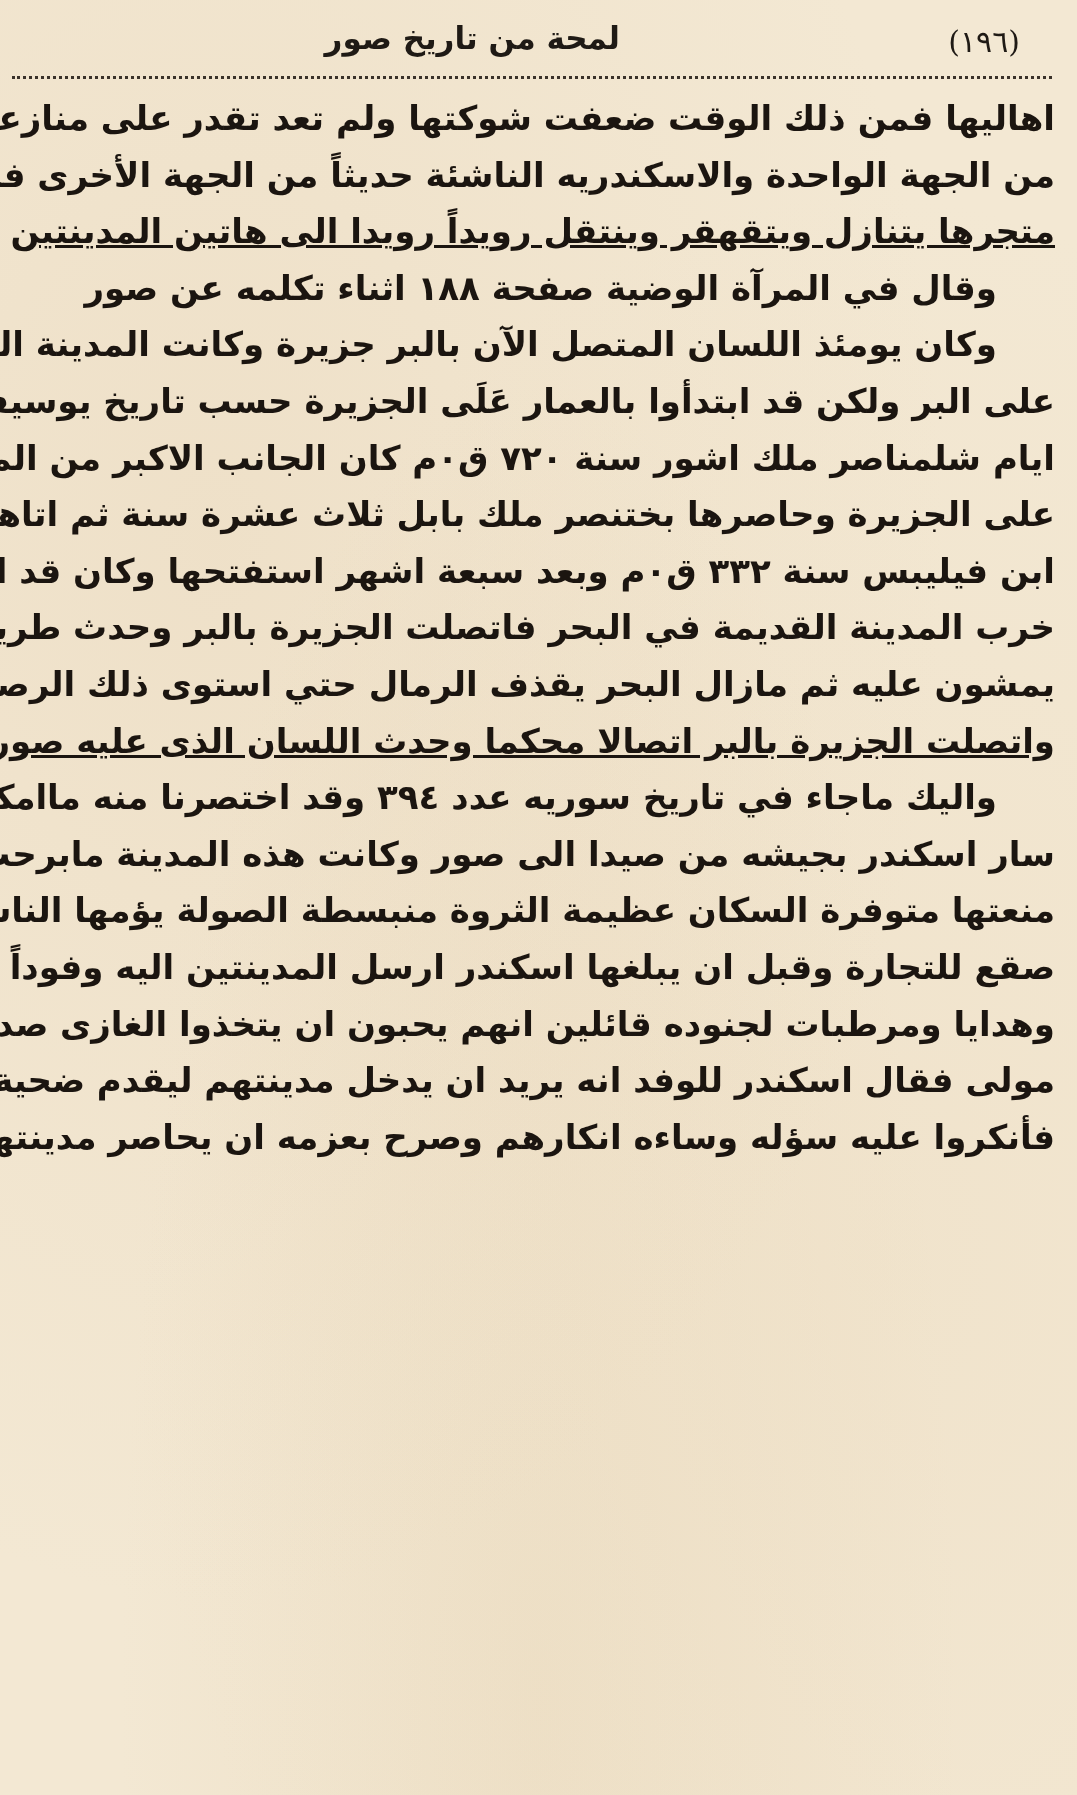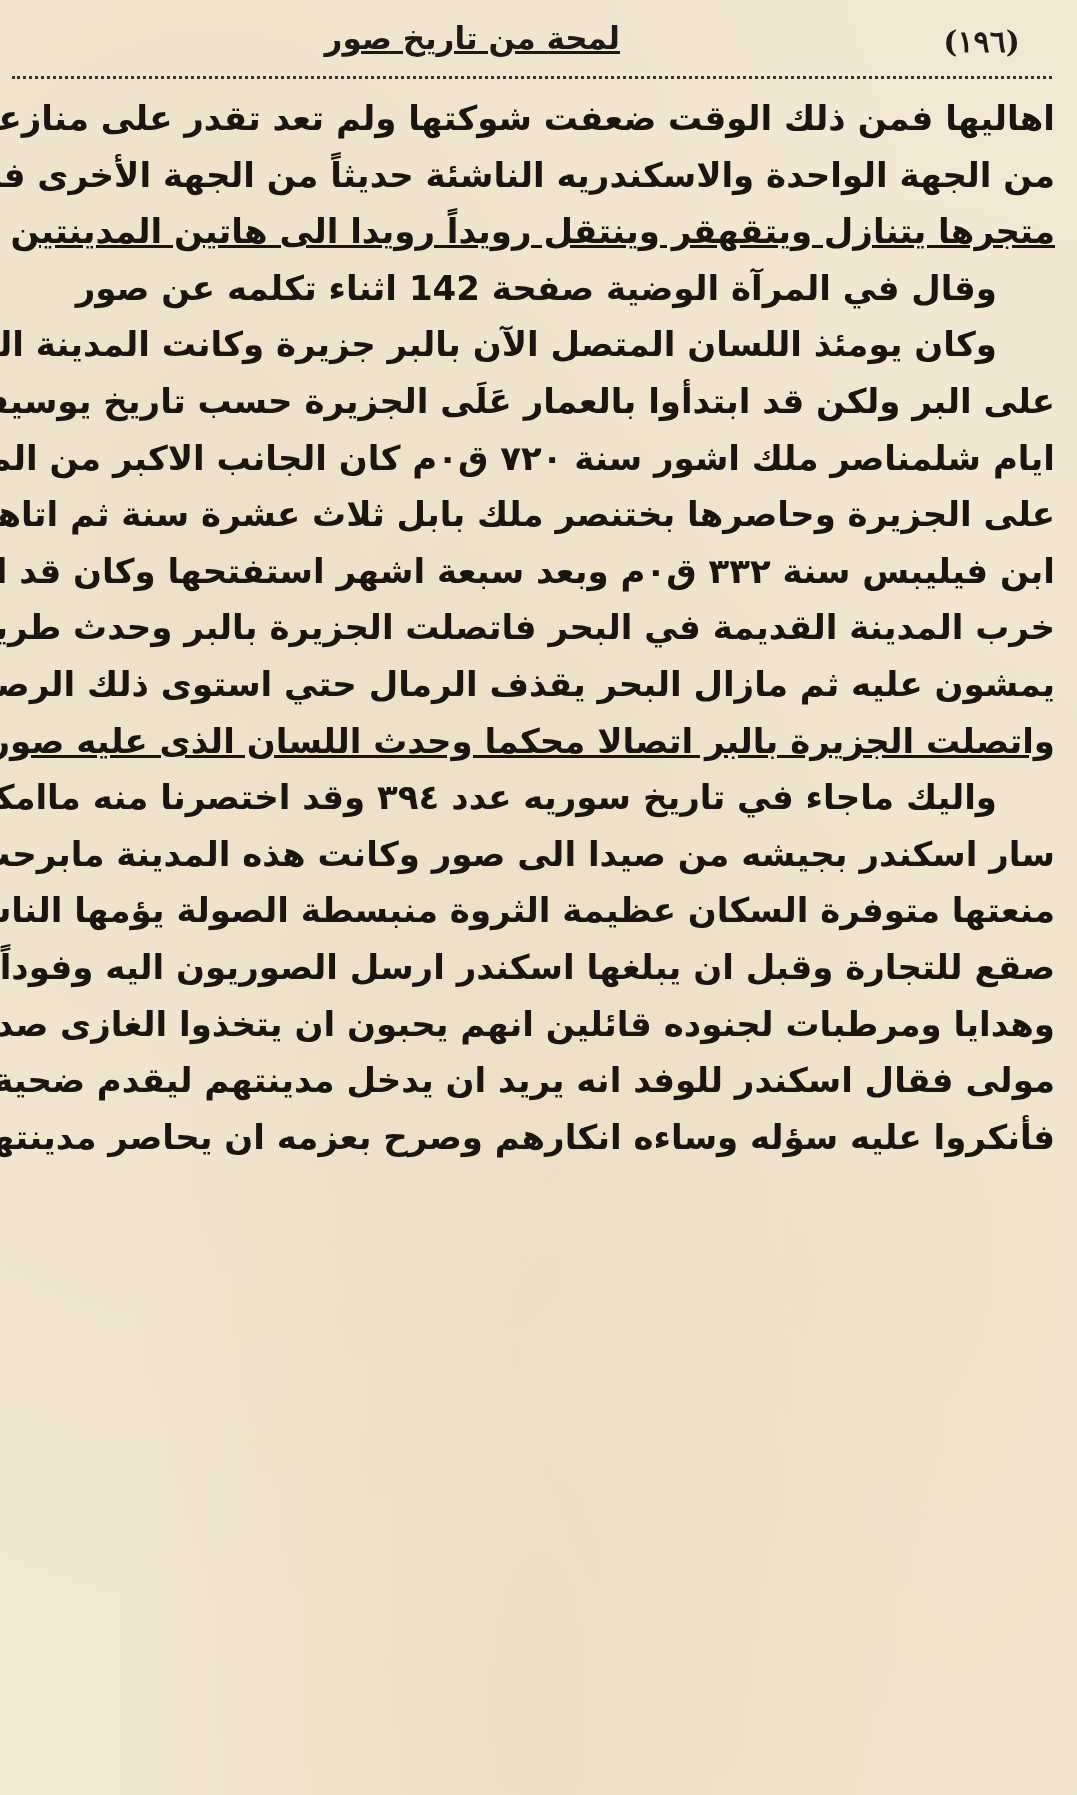--- a/index.html
+++ b/index.html
@@ -33,32 +33,31 @@
     width: 1040px;
     height: 50px;
     direction: rtl;
   }
   .page-number {
     position: absolute;
     right: 30px;
     top: 4px;
     font-size: 30px;
     font-family: "DejaVu Serif", serif;
-    font-weight: bold;
+    font-weight: normal;
     color: #1f1a15;
   }
   .running-title {
     position: absolute;
     right: 430px;
     top: 0px;
     font-size: 31px;
     font-weight: bold;
     font-family: "DejaVu Sans", sans-serif;
     color: #1f1a15;
-    text-decoration: underline;
   }
   .header-rule {
     position: absolute;
     top: 76px;
     left: 2px;
     width: 1040px;
     height: 0;
     border-top: 3px dotted #3a322a;
   }
   .body-text {
@@ -96,30 +95,30 @@
   <div class="running-head">
     <span class="running-title">لمحة من تاريخ صور</span>
     <span class="page-number">(١٩٦)</span>
   </div>
   <div class="header-rule"></div>
 
   <div class="body-text">
     <div class="line">اهاليها فمن ذلك الوقت ضعفت شوكتها ولم تعد تقدر على منازعة قرطاجنة</div>
     <div class="line">من الجهة الواحدة والاسكندريه الناشئة حديثاً من الجهة الأخرى فأخذ</div>
     <div class="line para-end">متجرها يتنازل ويتقهقر وينتقل رويداً رويدا الى هاتين المدينتين</div>
-    <div class="line para-start">وقال في المرآة الوضية صفحة 142 اثناء تكلمه عن صور</div>
+    <div class="line para-start">وقال في المرآة الوضية صفحة ١٨٨ اثناء تكلمه عن صور</div>
     <div class="line para-start">وكان يومئذ اللسان المتصل الآن بالبر جزيرة وكانت المدينة القديمة</div>
     <div class="line">على البر ولكن قد ابتدأوا بالعمار عَلَى الجزيرة حسب تاريخ يوسيفوس ٠ وفي</div>
     <div class="line">ايام شلمناصر ملك اشور سنة ٧٢٠ ق٠م كان الجانب الاكبر من المدينة</div>
     <div class="line">على الجزيرة وحاصرها بختنصر ملك بابل ثلاث عشرة سنة ثم اتاها اسكندر</div>
     <div class="line">ابن فيليبس سنة ٣٣٢ ق٠م وبعد سبعة اشهر استفتحها وكان قد التى</div>
     <div class="line">خرب المدينة القديمة في البحر فاتصلت الجزيرة بالبر وحدث طريق للعساكر</div>
     <div class="line">يمشون عليه ثم مازال البحر يقذف الرمال حتي استوى ذلك الرصيف ارضا</div>
     <div class="line para-end">واتصلت الجزيرة بالبر اتصالا محكما وحدث اللسان الذى عليه صور الآن</div>
     <div class="line para-start">واليك ماجاء في تاريخ سوريه عدد ٣٩٤ وقد اختصرنا منه ماامكن</div>
     <div class="line">سار اسكندر بجيشه من صيدا الى صور وكانت هذه المدينة مابرحت على</div>
     <div class="line">منعتها متوفرة السكان عظيمة الثروة منبسطة الصولة يؤمها الناس من كل</div>
-    <div class="line">صقع للتجارة وقبل ان يبلغها اسكندر ارسل الصوريون اليه وفوداً</div>
+    <div class="line">صقع للتجارة وقبل ان يبلغها اسكندر ارسل المدينتين اليه وفوداً</div>
     <div class="line">وهدايا ومرطبات لجنوده قائلين انهم يحبون ان يتخذوا الغازى صديقاً لا</div>
     <div class="line">مولى فقال اسكندر للوفد انه يريد ان يدخل مدينتهم ليقدم ضحية لمعبودهم</div>
     <div class="line">فأنكروا عليه سؤله وساءه انكارهم وصرح بعزمه ان يحاصر مدينتهم فتأهبوا</div>
   </div>
 </div>
 
 </body></html>

